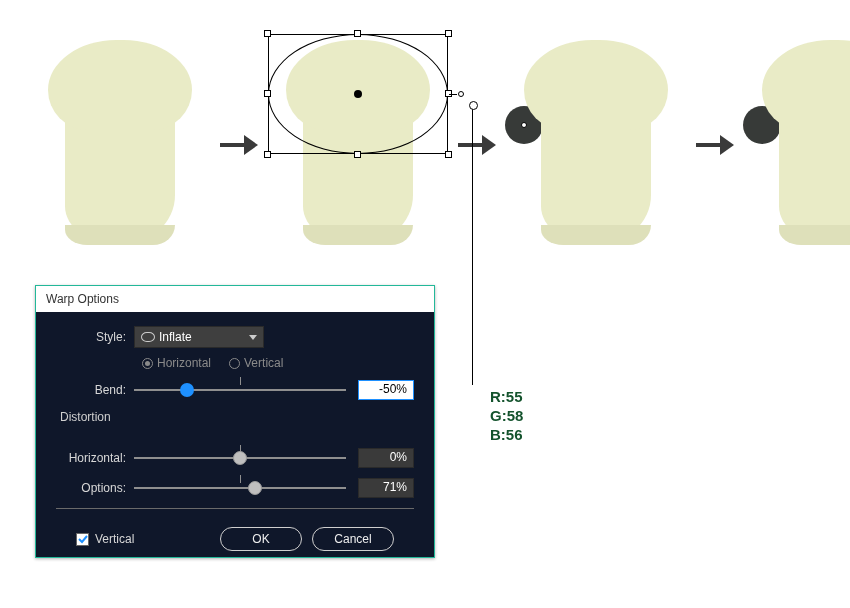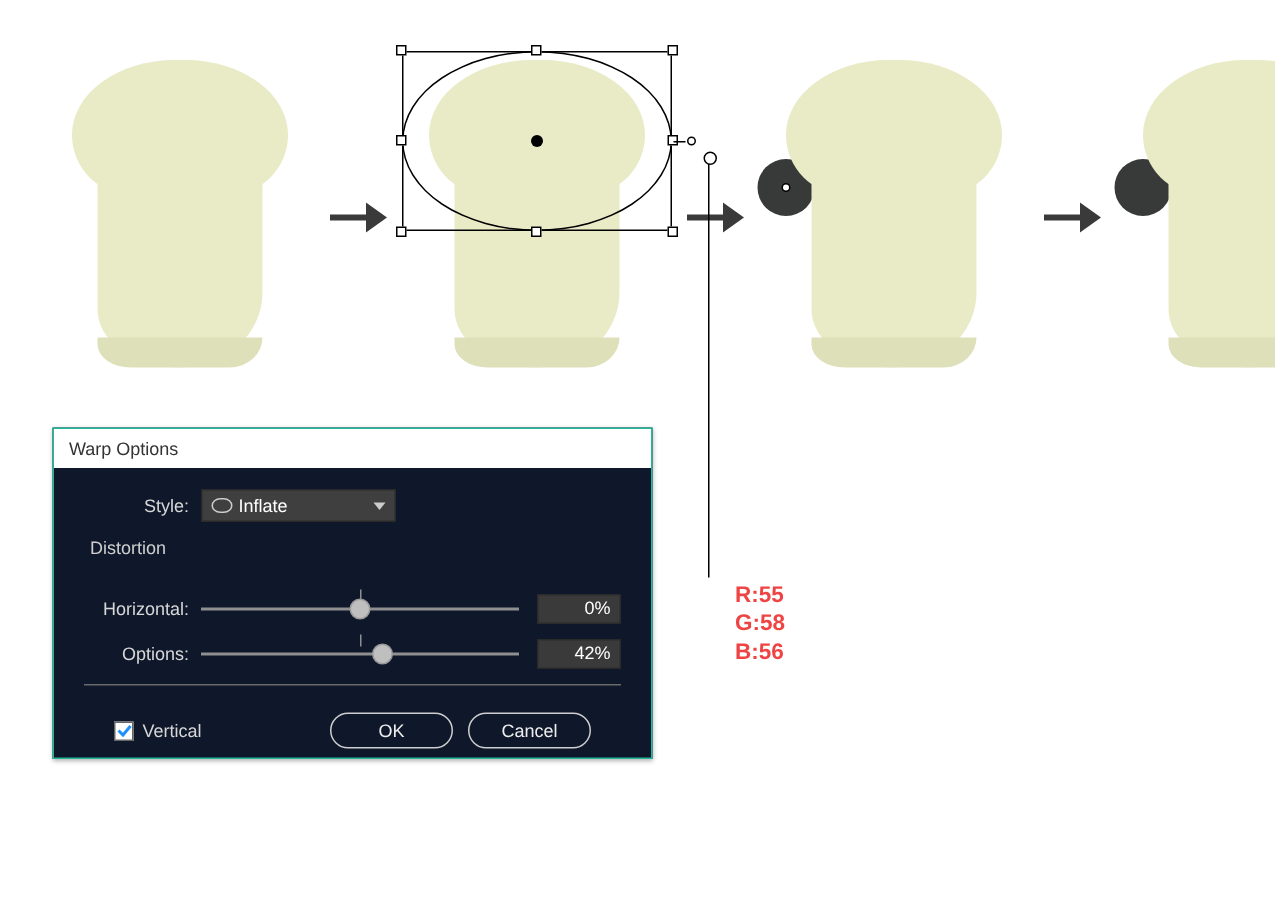--- a/index.html
+++ b/index.html
@@ -92,21 +92,21 @@
   
   .anno-line {
     position:absolute; top:105px; left:472px; width:1px; height:280px; background:#000;
   }
   .anno-line::before{
     content:""; position:absolute; top:-4px; left:-3px; width:7px; height:7px;
     border:1px solid #000; border-radius:50%; background:#fff;
   }
   .rgb {
     position:absolute; top:388px; left:490px;
-    font-size:15px; font-weight:600; line-height:1.25; color:#ef4444;
+    font-size:15px; font-weight:600; line-height:1.25; color:#14532d;
   }
 
   
   .dialog {
     position:absolute; top:285px; left:35px;
     width:400px; border:1px solid #23b899;
     box-shadow:0 1px 3px rgba(0,0,0,.3);
     background:#0f172a; color:#d7d7d7;
   }
   .dlg-titlebar {
@@ -248,42 +248,55 @@
 
     <div class="row">
       <div class="lbl">Style:</div>
       <div class="select">
         <span class="warp-icon"></span>
         <span>Inflate</span>
         <span class="caret"></span>
       </div>
     </div>
 
-
+    <div class="radio-row">
+      <span><span class="radio sel"></span><span>Horizontal</span></span>
+      <span><span class="radio"></span><span>Vertical</span></span>
+    </div>
+
+    <div class="row">
+      <div class="lbl">Bend:</div>
+      <div class="slider">
+        <div class="track"></div>
+          <div class="tick"></div>
+        <div class="knob blue" style="left:25%"></div>
+      </div>
+      <div class="valbox active">-50%</div>
+    </div>
 
     <div class="section-title">Distortion</div>
 
     <div class="row">
       <div class="lbl">Horizontal:</div>
       <div class="slider">
         <div class="track"></div>
           <div class="tick"></div>
         <div class="knob gray" style="left:50%"></div>
       </div>
       <div class="valbox">0%</div>
     </div>
 
     <div class="row">
       <div class="lbl">Options:</div>
       <div class="slider">
         <div class="track"></div>
           <div class="tick"></div>
         <div class="knob gray" style="left:57%"></div>
       </div>
-      <div class="valbox">42%</div>
+      <div class="valbox">71%</div>
     </div>
 
     <div class="divider"></div>
 
     <div class="dlg-footer">
       <span class="chk">
         <svg viewBox="0 0 10 10">
             <path d="M1 5 L4 8 L9 2" stroke="#1e90ff" stroke-width="2" fill="none"></path>
           </svg>
       </span>

